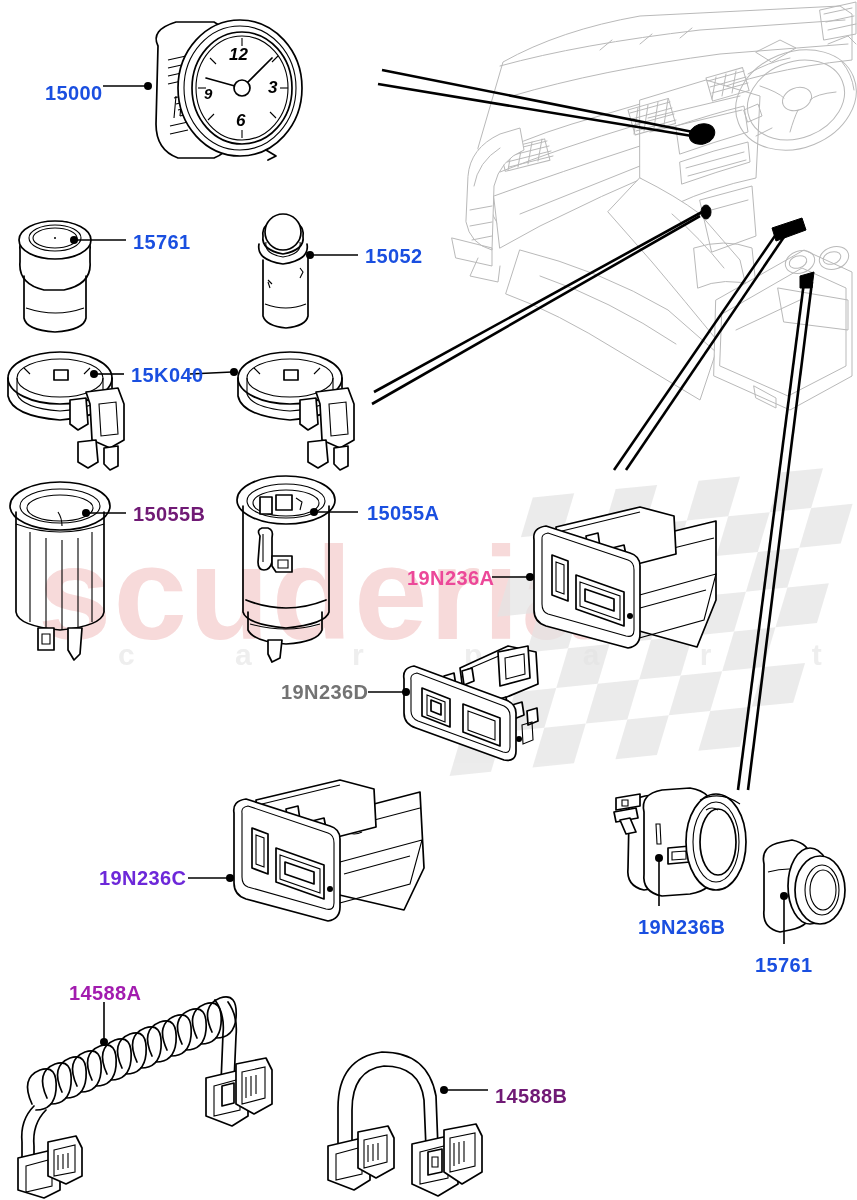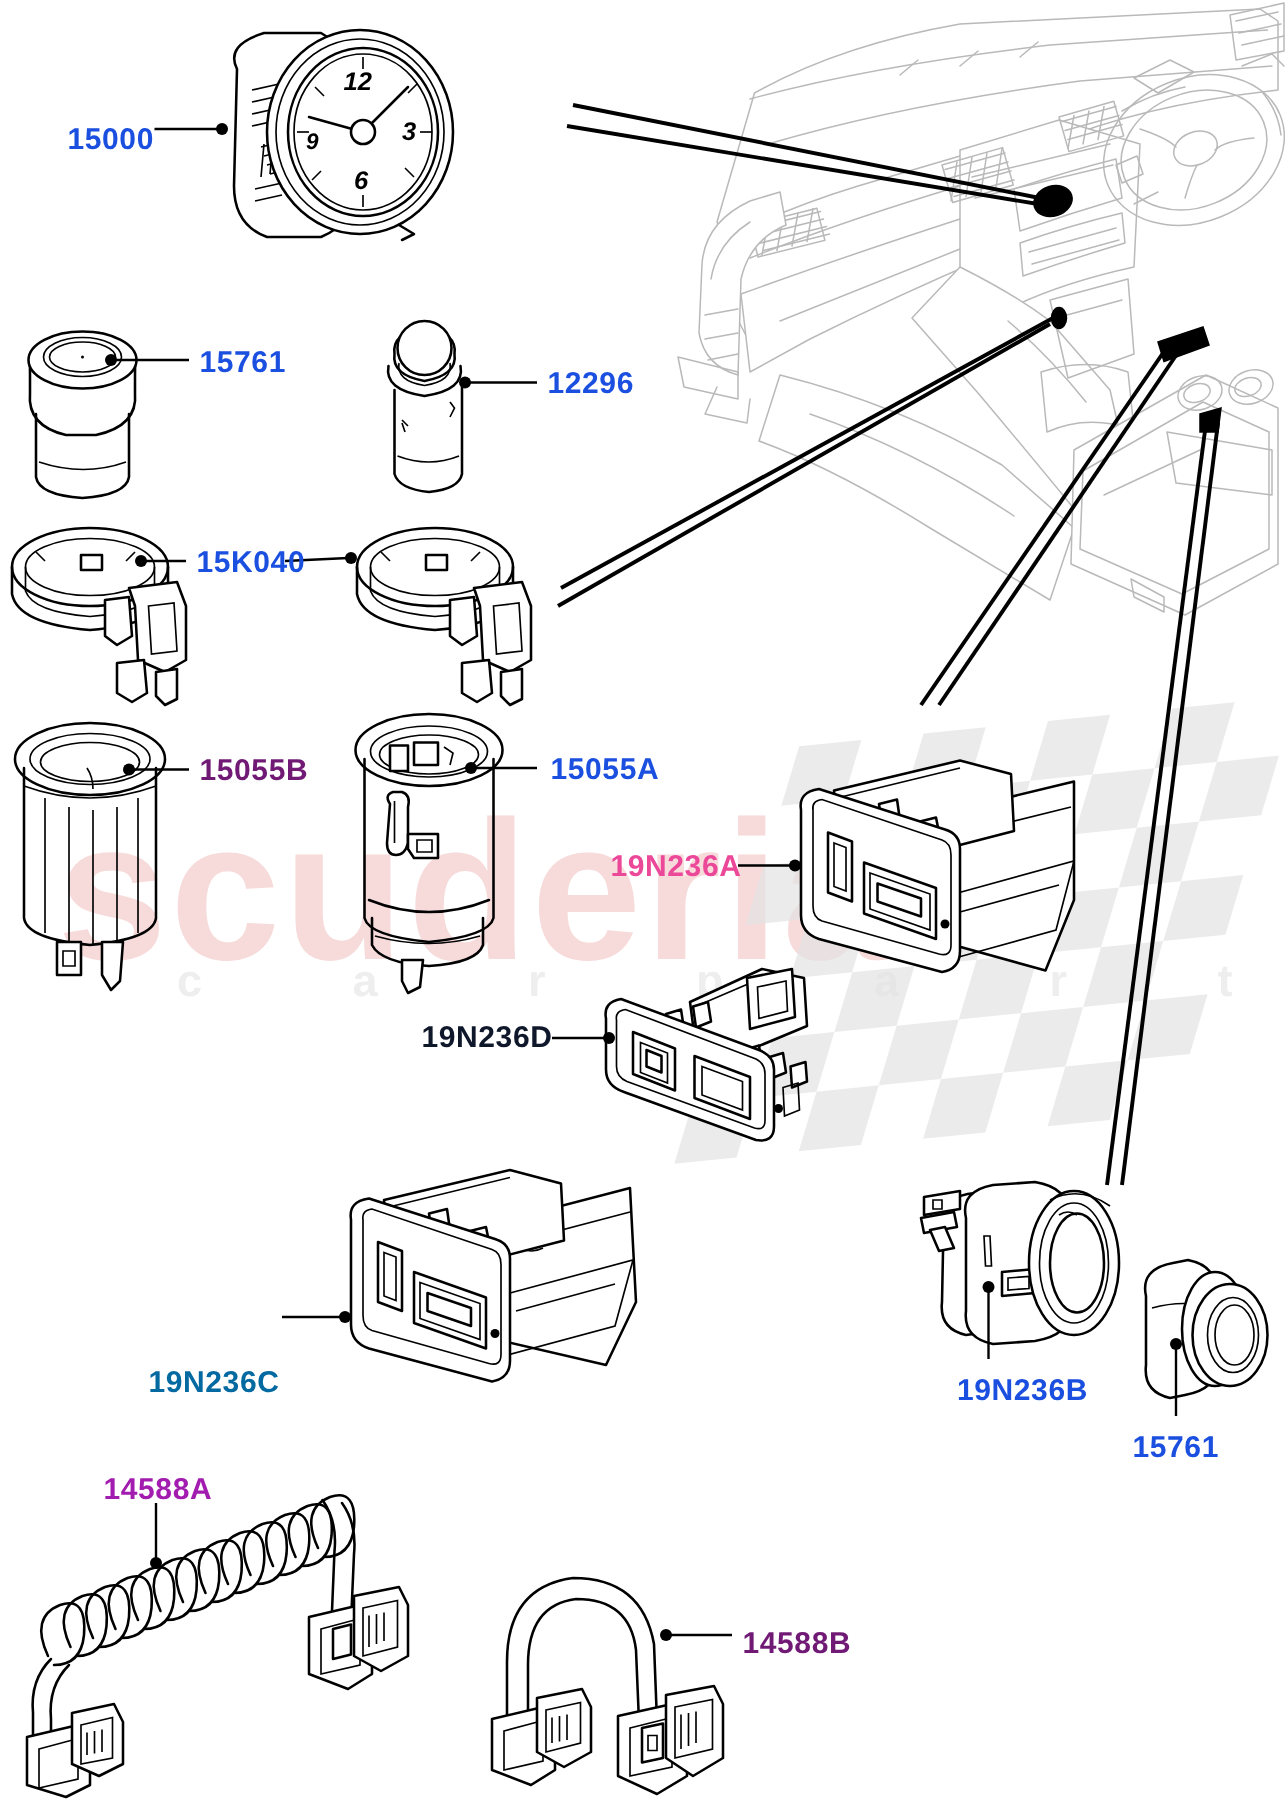--- a/index.html
+++ b/index.html
@@ -494,25 +494,25 @@
       <path class="ptf" d="M428 1152 L442 1149 L442 1172 L428 1175 Z"></path>
       <path class="thin" d="M432 1157 L438 1157 L438 1167 L432 1167 Z"></path>
     </g>
     <path class="ln" d="M488 1090 L446 1090"></path>
     <circle class="dot" cx="444" cy="1090" r="4"></circle>
 
   </svg>
 
   <div class="lbl" style="left: 45px; top: 83px; color: rgb(26, 79, 224);">15000</div>
   <div class="lbl" style="left: 133px; top: 232px; color: rgb(26, 79, 224);">15761</div>
-  <div class="lbl" style="left: 365px; top: 246px; color: rgb(26, 79, 224);">12296</div>
+  <div class="lbl" style="left: 365px; top: 246px; color: rgb(26, 79, 224);">15052</div>
   <div class="lbl" style="left: 131px; top: 365px; color: rgb(26, 79, 224); text-align: center;">15K040</div>
   <div class="lbl" style="left: 133px; top: 504px; color: #701a75;">15055B</div>
   <div class="lbl" style="left: 367px; top: 503px; color: rgb(26, 79, 224);">15055A</div>
   <div class="lbl" style="left: 407px; top: 568px; color: #ec4899;">19N236A</div>
-  <div class="lbl" style="left: 281px; top: 682px; color: #0f172a;">19N236D</div>
-  <div class="lbl" style="left: 99px; top: 912px; color: #0369a1;">19N236C</div>
+  <div class="lbl" style="left: 281px; top: 682px; color: #737373;">19N236D</div>
+  <div class="lbl" style="left: 99px; top: 868px; color: #6d28d9;">19N236C</div>
   <div class="lbl" style="left: 638px; top: 917px; color: rgb(26, 79, 224);">19N236B</div>
   <div class="lbl" style="left: 755px; top: 955px; color: rgb(26, 79, 224);">15761</div>
   <div class="lbl" style="left: 69px; top: 983px; color: #a21caf;">14588A</div>
   <div class="lbl" style="left: 495px; top: 1086px; color: #701a75;">14588B</div>
 
 </div>
 
 </body></html>

